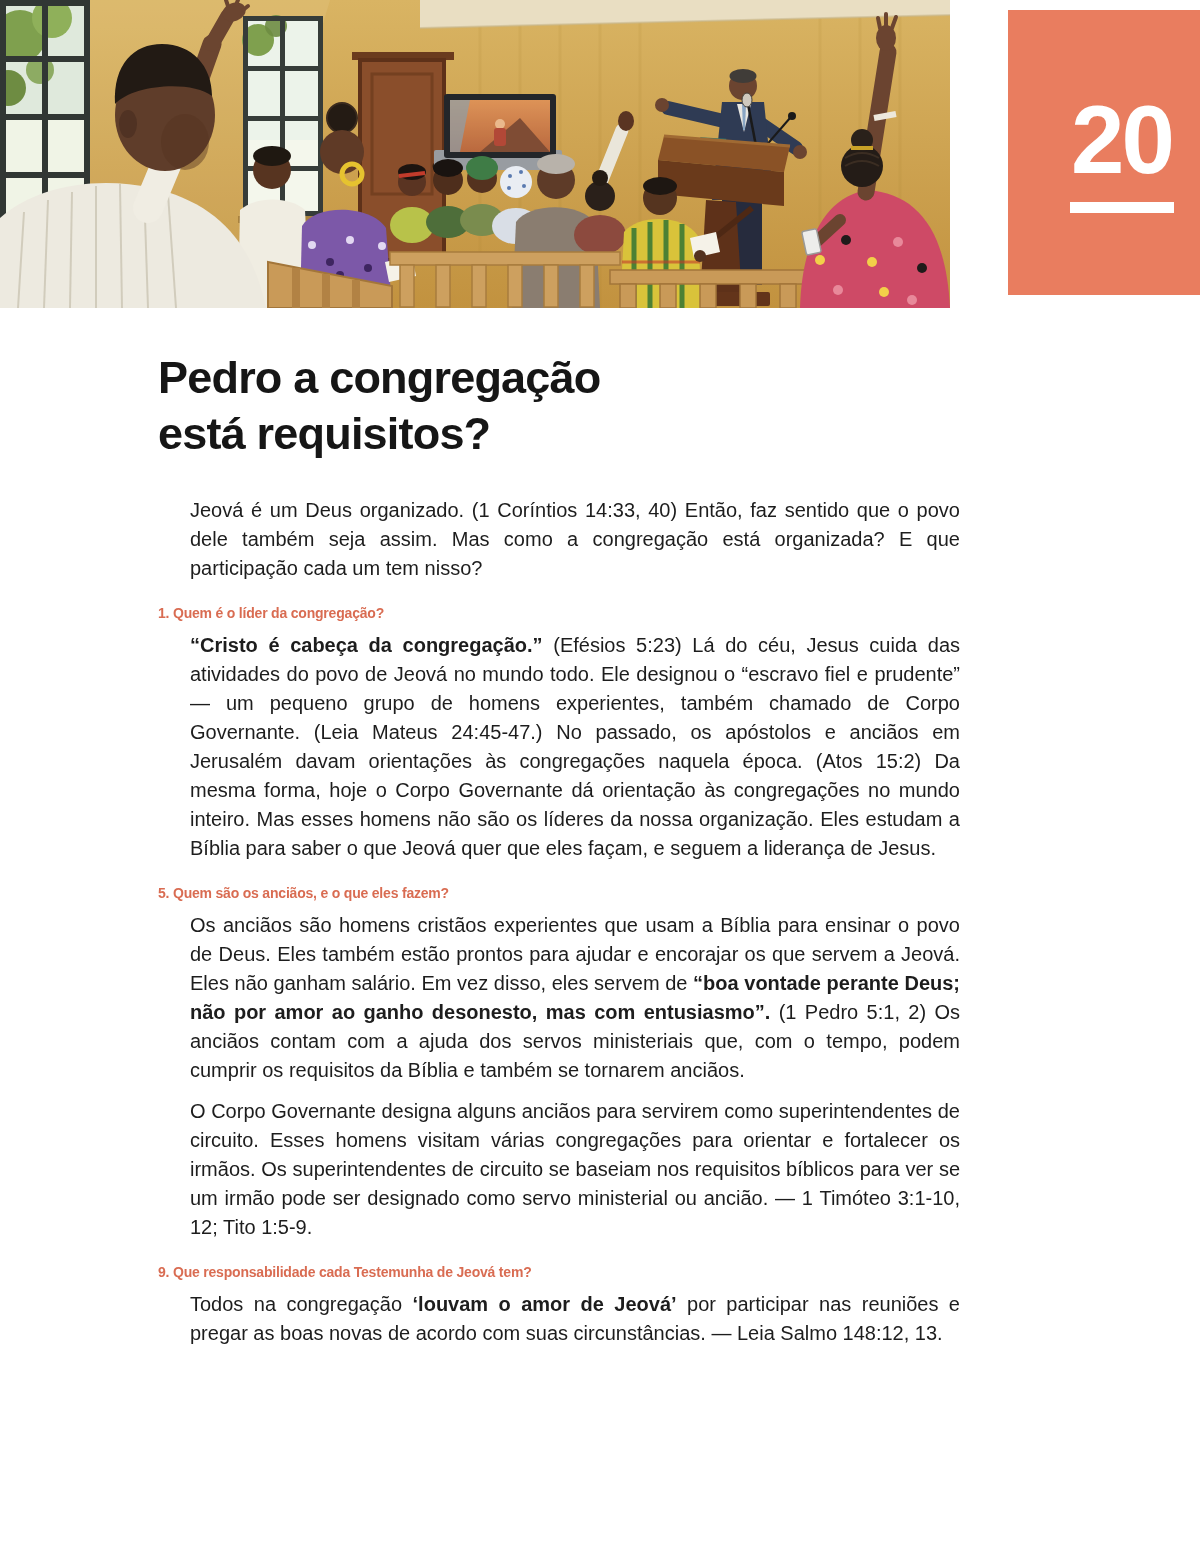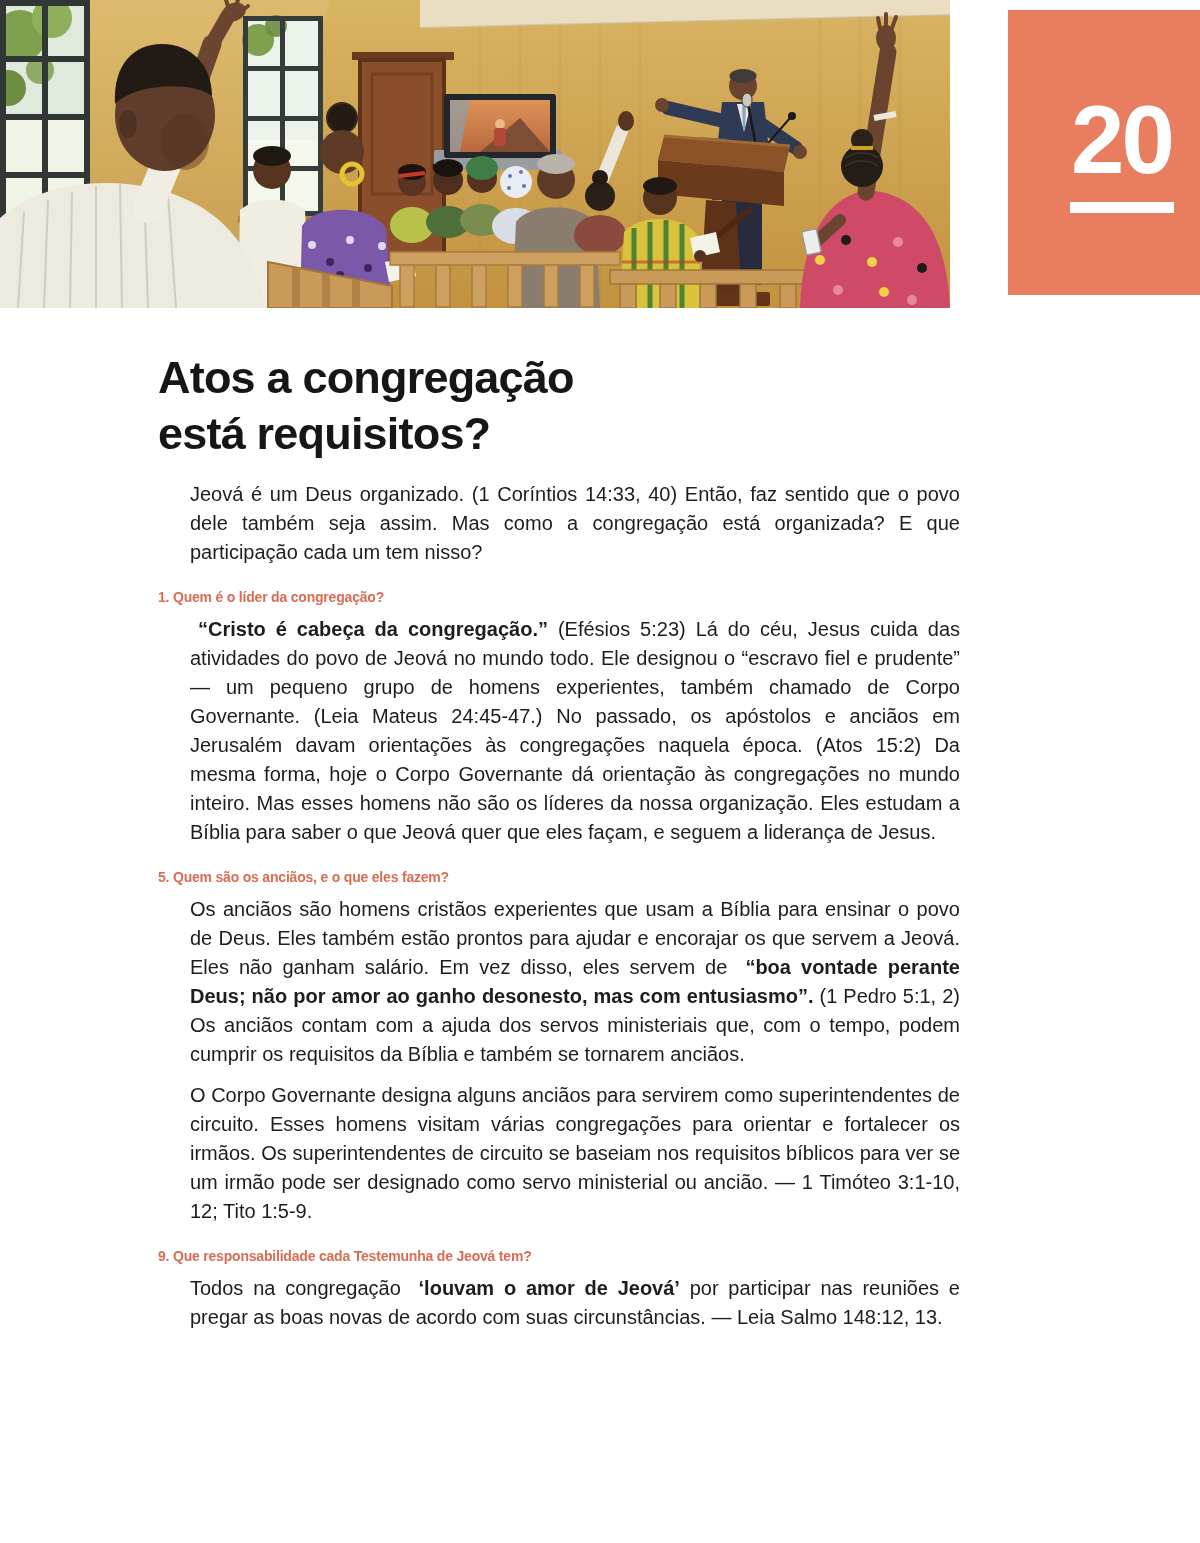--- a/index.html
+++ b/index.html
@@ -37,27 +37,27 @@
   .page-title {
     margin: 0;
     font-size: 45px; font-weight: bold; line-height: 1.24;
     letter-spacing: -0.8px; color: #161616;
   }
   .body-para {
     margin: 0 0 12px 32px; width: 770px;
     font-size: 20px; line-height: 29px;
     text-align: justify; color: #1d1d1d;
   }
-  .intro { margin-top: 18px; }
+  .intro { margin-top: 34px; }
   .section-heading {
     margin: 22px 0 10px 0;
     font-size: 14px; font-weight: bold;
     color: #D96C52; letter-spacing: -0.2px;
   }
-  .body-para b { font-weight: bold; margin-left: 8px; }
+  .body-para b { font-weight: bold; }
 </style>
 </head>
 <body>
 
 <div class="page">
 
   <div class="hero-photo">
     <svg viewBox="0 0 950 308" xmlns="http://www.w3.org/2000/svg">
       <defs>
         <linearGradient id="wall" x1="0" y1="0" x2="0" y2="1">
@@ -319,21 +319,21 @@
     </svg>
   </div>
 
   <div class="lesson-badge">
     <div class="lesson-number">20</div>
     <div class="lesson-underline"></div>
   </div>
 
   <div class="content">
     <h1 class="page-title">
-      <span style="display:block">Atos a congregação</span>
+      <span style="display:block">Pedro a congregação</span>
       <span style="display:block">está requisitos?</span>
     </h1>
 
     <p class="body-para intro">Jeová é um Deus organizado. (1 Coríntios 14:33, 40) Então, faz sentido que o povo dele também seja assim. Mas como a congregação está organizada? E que participação cada um tem nisso?</p>
 
     <h2 class="section-heading">1. Quem é o líder da congregação?</h2>
     <p class="body-para"><b>“Cristo é cabeça da congregação.”</b> (Efésios 5:23) Lá do céu, Jesus cuida das atividades do povo de Jeová no mundo todo. Ele designou o “escravo fiel e prudente” — um pequeno grupo de homens experientes, também chamado de Corpo Governante. (Leia Mateus 24:45-47.) No passado, os apóstolos e anciãos em Jerusalém davam orientações às congregações naquela época. (Atos 15:2) Da mesma forma, hoje o Corpo Governante dá orientação às congregações no mundo inteiro. Mas esses homens não são os líderes da nossa organização. Eles estudam a Bíblia para saber o que Jeová quer que eles façam, e seguem a liderança de Jesus.</p>
 
     <h2 class="section-heading">5. Quem são os anciãos, e o que eles fazem?</h2>
     <p class="body-para">Os anciãos são homens cristãos experientes que usam a Bíblia para ensinar o povo de Deus. Eles também estão prontos para ajudar e encorajar os que servem a Jeová. Eles não ganham salário. Em vez disso, eles servem de <b>“boa vontade perante Deus; não por amor ao ganho desonesto, mas com entusiasmo”.</b> (1 Pedro 5:1, 2) Os anciãos contam com a ajuda dos servos ministeriais que, com o tempo, podem cumprir os requisitos da Bíblia e também se tornarem anciãos.</p>

